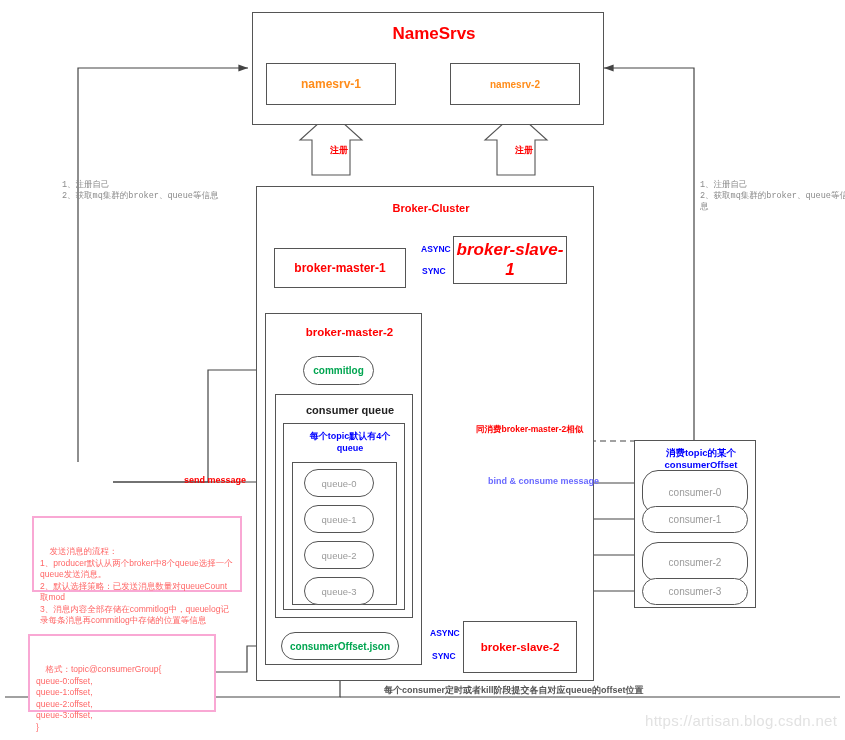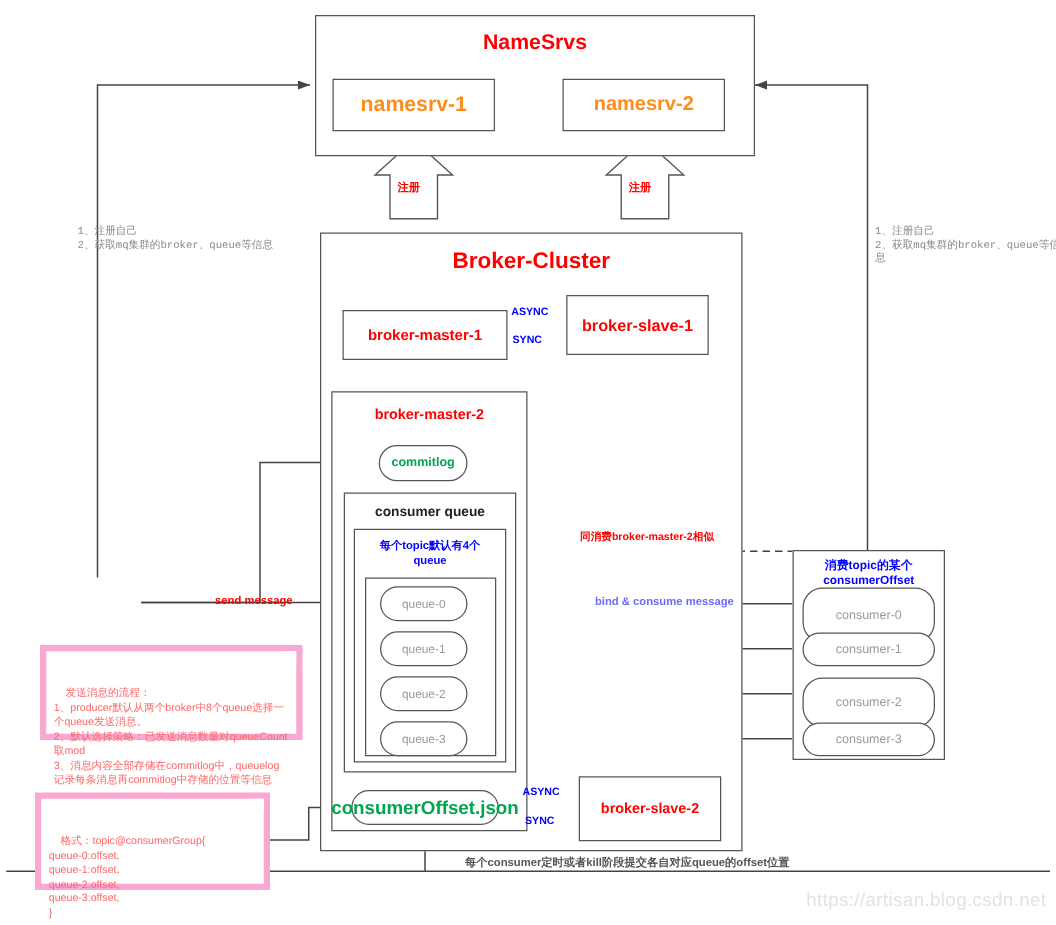--- a/index.html
+++ b/index.html
@@ -2,33 +2,33 @@
 <html><head>
 <meta charset="utf-8">
 <style>
   html,body{margin:0;padding:0;background:#ffffff;}
   body{
     font-family:"Liberation Sans","DejaVu Sans",sans-serif;
     width:845px;height:740px;position:relative;overflow:hidden;
   }
   #stage{position:absolute;left:0;top:0;width:845px;height:740px;}
   .box{position:absolute;box-sizing:border-box;border:1px solid #555;background:#fff;}
-  .lbl{position:absolute;box-sizing:border-box;white-space:pre;}
+  .lbl{position:absolute;box-sizing:border-box;white-space:pre;padding-left:12px;}
   .ctr{display:flex;align-items:center;justify-content:center;text-align:center;}
   .bold{font-weight:bold;}
   .red{color:#ff0000;}
   .orange{color:#ff8c1a;}
   .green{color:#00a550;}
   .blue{color:#0000ff;}
   .periwinkle{color:#6a6aff;}
   .gray{color:#9a9a9a;}
   .black{color:#222;}
   .rnd{border-radius:16px;}
   .svgl{position:absolute;left:0;top:0;width:845px;height:740px;pointer-events:none;}
-  .note{position:absolute;box-sizing:border-box;border:5px solid #f9a8d4;background:#fff;
+  .note{position:absolute;box-sizing:border-box;border:2px solid #f9a8d4;background:#fff;
         color:#ff6666;font-size:8.5px;line-height:11.5px;padding:5px 6px;white-space:pre-wrap;}
   .note .corner{position:absolute;right:0;top:0;width:0;height:0;
         border-left:11px solid transparent;border-top:11px solid #fff;
         border-right:0;}
   .plain{position:absolute;font-size:8.5px;line-height:11px;color:#8a8a8a;white-space:pre-wrap;font-family:Liberation Mono, monospace;}
   .wm{position:absolute;color:#e2e2e2;font-size:15px;letter-spacing:.3px;}
 </style>
 </head>
 <body>
 
@@ -73,42 +73,42 @@
 
     <path d="M5,697 L340,697 L340,664" fill="none" stroke="#444" stroke-width="1.2" marker-end="url(#ah)"></path>
     <path d="M340,697 L840,697" fill="none" stroke="#444" stroke-width="1.2"></path>
   </svg>
 
   <div class="box" style="left:252px;top:12px;width:352px;height:113px;">
   </div>
   <div class="lbl ctr bold red" style="left:252px;top:22px;width:352px;height:24px;font-size:17px;">NameSrvs</div>
 
   <div class="box ctr" style="left:266px;top:63px;width:130px;height:42px;">
-    <span class="bold orange" style="font-size:17px;">namesrv-1</span>
+    <span class="bold orange" style="font-size:12px;">namesrv-1</span>
   </div>
   <div class="box ctr" style="left:450px;top:63px;width:130px;height:42px;">
-    <span class="bold orange" style="font-size:16px;">namesrv-2</span>
+    <span class="bold orange" style="font-size:10px;">namesrv-2</span>
   </div>
 
   <div class="lbl bold red" style="left:318px;top:144px;font-size:9px;">注册</div>
   <div class="lbl bold red" style="left:503px;top:144px;font-size:9px;">注册</div>
 
   <div class="plain" style="left:62px;top:180px;width:168px;">1、注册自己
 2、获取mq集群的broker、queue等信息</div>
   <div class="plain" style="left:700px;top:180px;width:150px;">1、注册自己
 2、获取mq集群的broker、queue等信息</div>
 
   <div class="box" style="left:256px;top:186px;width:338px;height:495px;"></div>
-  <div class="lbl ctr bold red" style="left:256px;top:198px;width:338px;height:20px;font-size:18px;">Broker-Cluster</div>
+  <div class="lbl ctr bold red" style="left:256px;top:198px;width:338px;height:20px;font-size:11px;">Broker-Cluster</div>
 
   <div class="box ctr" style="left:274px;top:248px;width:132px;height:40px;">
     <span class="bold red" style="font-size:12px;">broker-master-1</span>
   </div>
   <div class="box ctr" style="left:453px;top:236px;width:114px;height:48px;">
-    <span class="bold red" style="font-size:13px;">broker-slave-1</span>
+    <span class="bold red" style="font-size:17px;font-style:italic;">broker-slave-1</span>
   </div>
   <div class="lbl bold blue" style="left:409px;top:244px;font-size:8.5px;">ASYNC</div>
   <div class="lbl bold blue" style="left:410px;top:266px;font-size:8.5px;">SYNC</div>
 
   <div class="box" style="left:265px;top:313px;width:157px;height:352px;"></div>
   <div class="lbl ctr bold red" style="left:265px;top:323px;width:157px;height:18px;font-size:11.5px;">broker-master-2</div>
 
   <div class="box rnd ctr" style="left:303px;top:356px;width:71px;height:29px;">
     <span class="bold green" style="font-size:10px;">commitlog</span>
   </div>
@@ -130,21 +130,21 @@
     <span class="gray" style="font-size:9.5px;">queue-1</span>
   </div>
   <div class="box rnd ctr" style="left:304px;top:541px;width:70px;height:28px;">
     <span class="gray" style="font-size:9.5px;">queue-2</span>
   </div>
   <div class="box rnd ctr" style="left:304px;top:577px;width:70px;height:28px;text-align:right;">
     <span class="gray" style="font-size:9.5px;">queue-3</span>
   </div>
 
   <div class="box rnd ctr" style="left:281px;top:632px;width:118px;height:28px;">
-    <span class="bold green" style="font-size:15px;">consumerOffset.json</span>
+    <span class="bold green" style="font-size:10px;">consumerOffset.json</span>
   </div>
 
   <div class="box ctr" style="left:463px;top:621px;width:114px;height:52px;">
     <span class="bold red" style="font-size:11.5px;">broker-slave-2</span>
   </div>
   <div class="lbl bold blue" style="left:418px;top:628px;font-size:8.5px;">ASYNC</div>
   <div class="lbl bold blue" style="left:420px;top:651px;font-size:8.5px;">SYNC</div>
 
   <div class="lbl bold red" style="left:172px;top:475px;font-size:9px;">send message</div>
 

